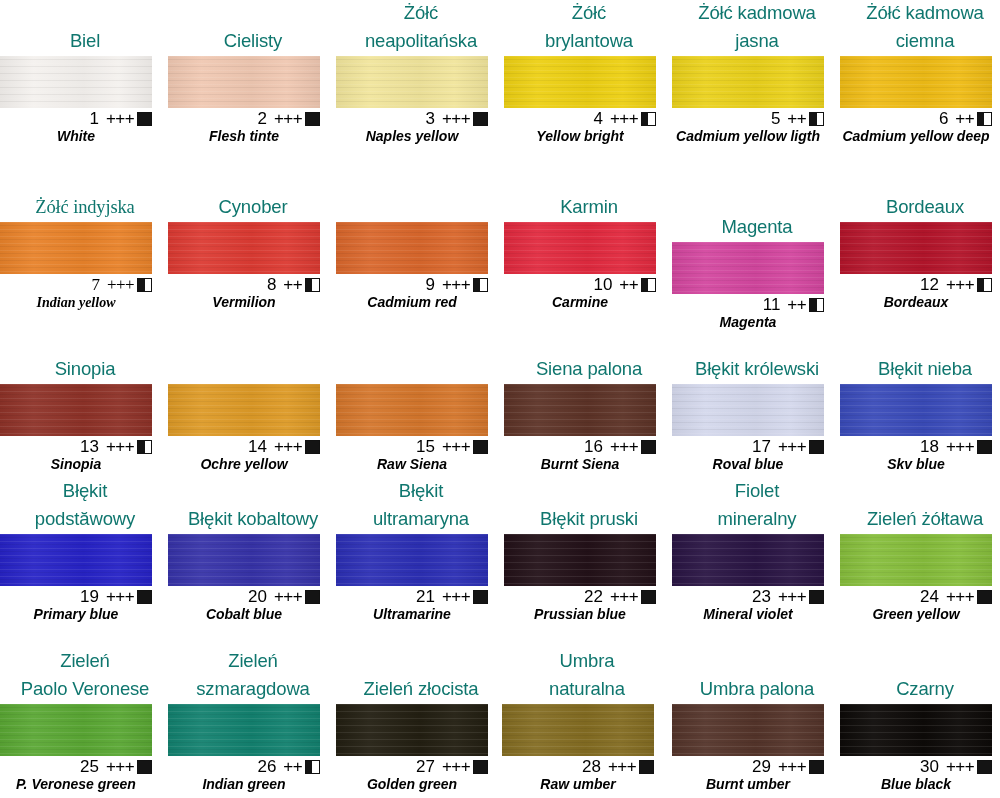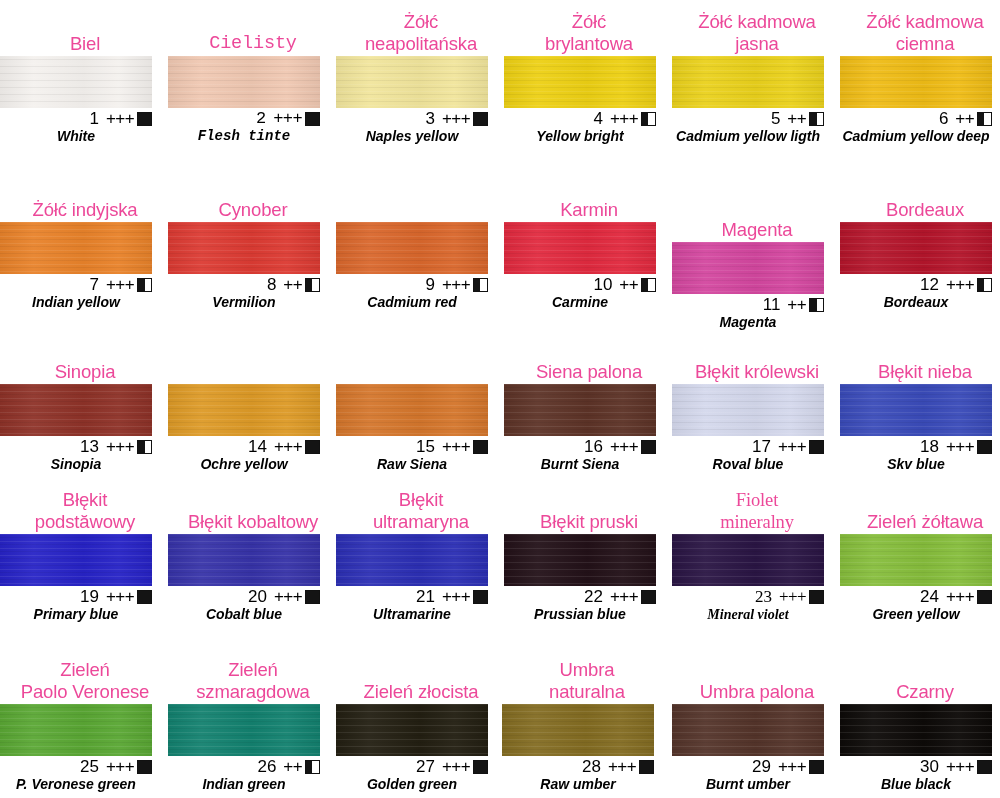--- a/index.html
+++ b/index.html
@@ -29,23 +29,23 @@
     width: 170px;
     box-sizing: border-box;
   }
 
   .swatch-name-pl {
     position: absolute;
     left: -8px;
     width: 186px;
     text-align: center;
     font-size: 18.5px;
-    line-height: 22px;
+    line-height: 28px;
     letter-spacing: -0.15px;
-    color: #ec4899;
+    color: #0f766e;
     white-space: pre-line;
     bottom: 100%;
     margin-bottom: 1px;
   }
 
   .swatch-chip {
     position: relative;
     width: 152px;
     height: 52px;
     margin-left: 0px;
@@ -144,21 +144,21 @@
         <div class="grain"></div>
         <div class="grain2"></div>
       </div>
       <div class="swatch-meta">
         <span class="swatch-number">1</span>
         <span class="swatch-perm">+++</span>
         <span class="opacity-box opaque"></span>
       </div>
       <div class="swatch-name-en">White</div>
     </div>
-    <div class="swatch-cell" style="left: 168px; top: 56px; font-family: Liberation Mono, monospace;">
+    <div class="swatch-cell" style="left: 168px; top: 56px;">
       <div class="swatch-name-pl">Cielisty</div>
       <div class="swatch-chip" style="background: rgb(240, 200, 178);">
         <div class="grain"></div>
         <div class="grain2"></div>
       </div>
       <div class="swatch-meta">
         <span class="swatch-number">2</span>
         <span class="swatch-perm">+++</span>
         <span class="opacity-box opaque"></span>
       </div>
@@ -213,21 +213,21 @@
         <div class="grain"></div>
         <div class="grain2"></div>
       </div>
       <div class="swatch-meta">
         <span class="swatch-number">6</span>
         <span class="swatch-perm">++</span>
         <span class="opacity-box semi"></span>
       </div>
       <div class="swatch-name-en">Cadmium yellow deep</div>
     </div>
-    <div class="swatch-cell" style="left: 0px; top: 222px;">
+    <div class="swatch-cell" style="left: 0px; top: 222px; font-family: Liberation Serif, serif;">
       <div class="swatch-name-pl">Żółć indyjska</div>
       <div class="swatch-chip" style="background: rgb(232, 130, 42);">
         <div class="grain"></div>
         <div class="grain2"></div>
       </div>
       <div class="swatch-meta">
         <span class="swatch-number">7</span>
         <span class="swatch-perm">+++</span>
         <span class="opacity-box semi"></span>
       </div>
@@ -420,21 +420,21 @@
         <div class="grain"></div>
         <div class="grain2"></div>
       </div>
       <div class="swatch-meta">
         <span class="swatch-number">22</span>
         <span class="swatch-perm">+++</span>
         <span class="opacity-box opaque"></span>
       </div>
       <div class="swatch-name-en">Prussian blue</div>
     </div>
-    <div class="swatch-cell" style="left: 672px; top: 534px; font-family: Liberation Serif, serif;">
+    <div class="swatch-cell" style="left: 672px; top: 534px;">
       <div class="swatch-name-pl">Fiolet
 mineralny</div>
       <div class="swatch-chip" style="background: rgb(42, 21, 68);">
         <div class="grain"></div>
         <div class="grain2"></div>
       </div>
       <div class="swatch-meta">
         <span class="swatch-number">23</span>
         <span class="swatch-perm">+++</span>
         <span class="opacity-box opaque"></span>

